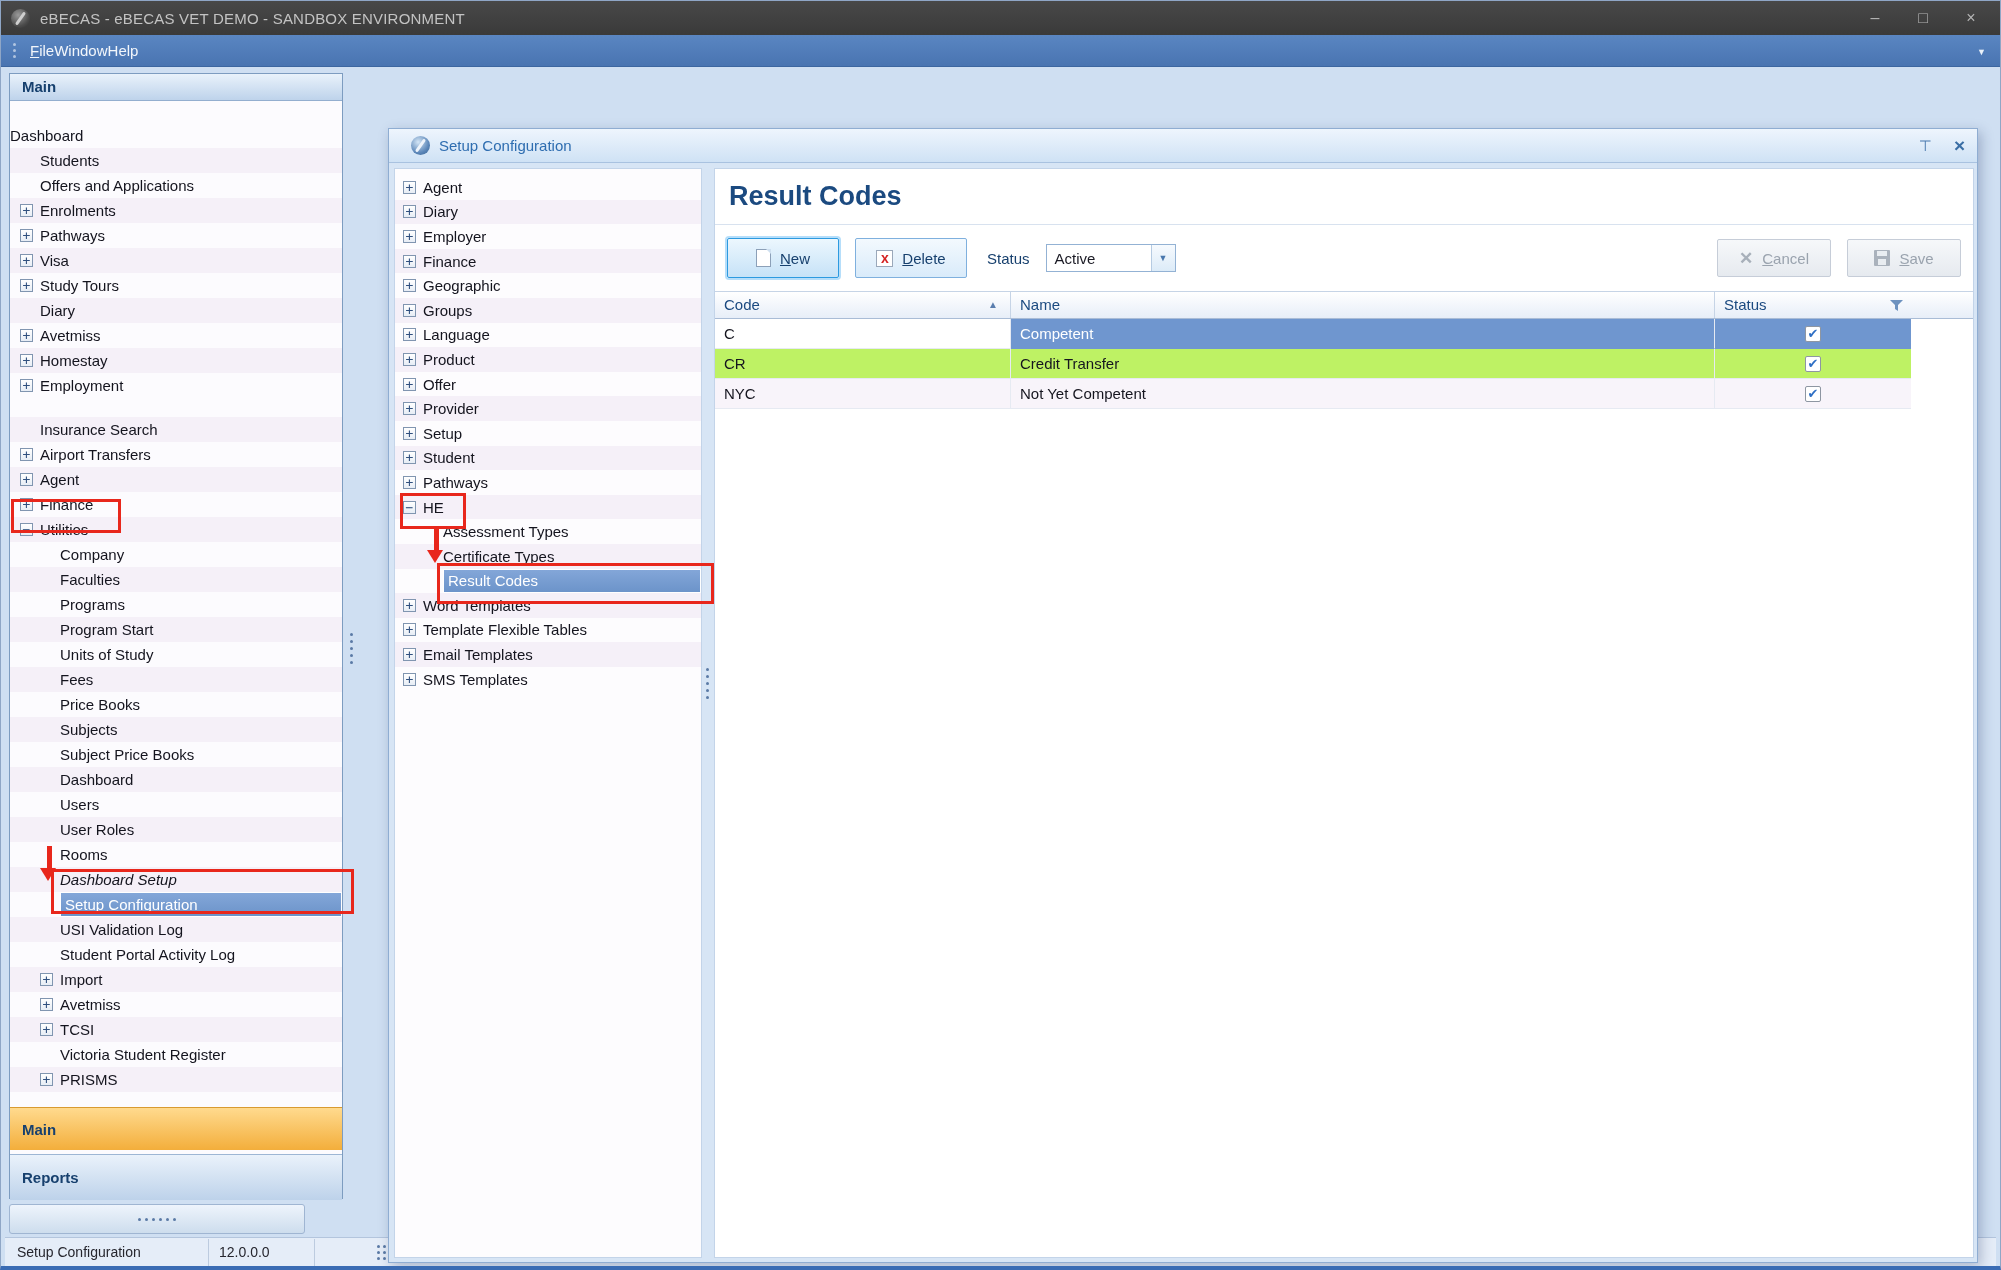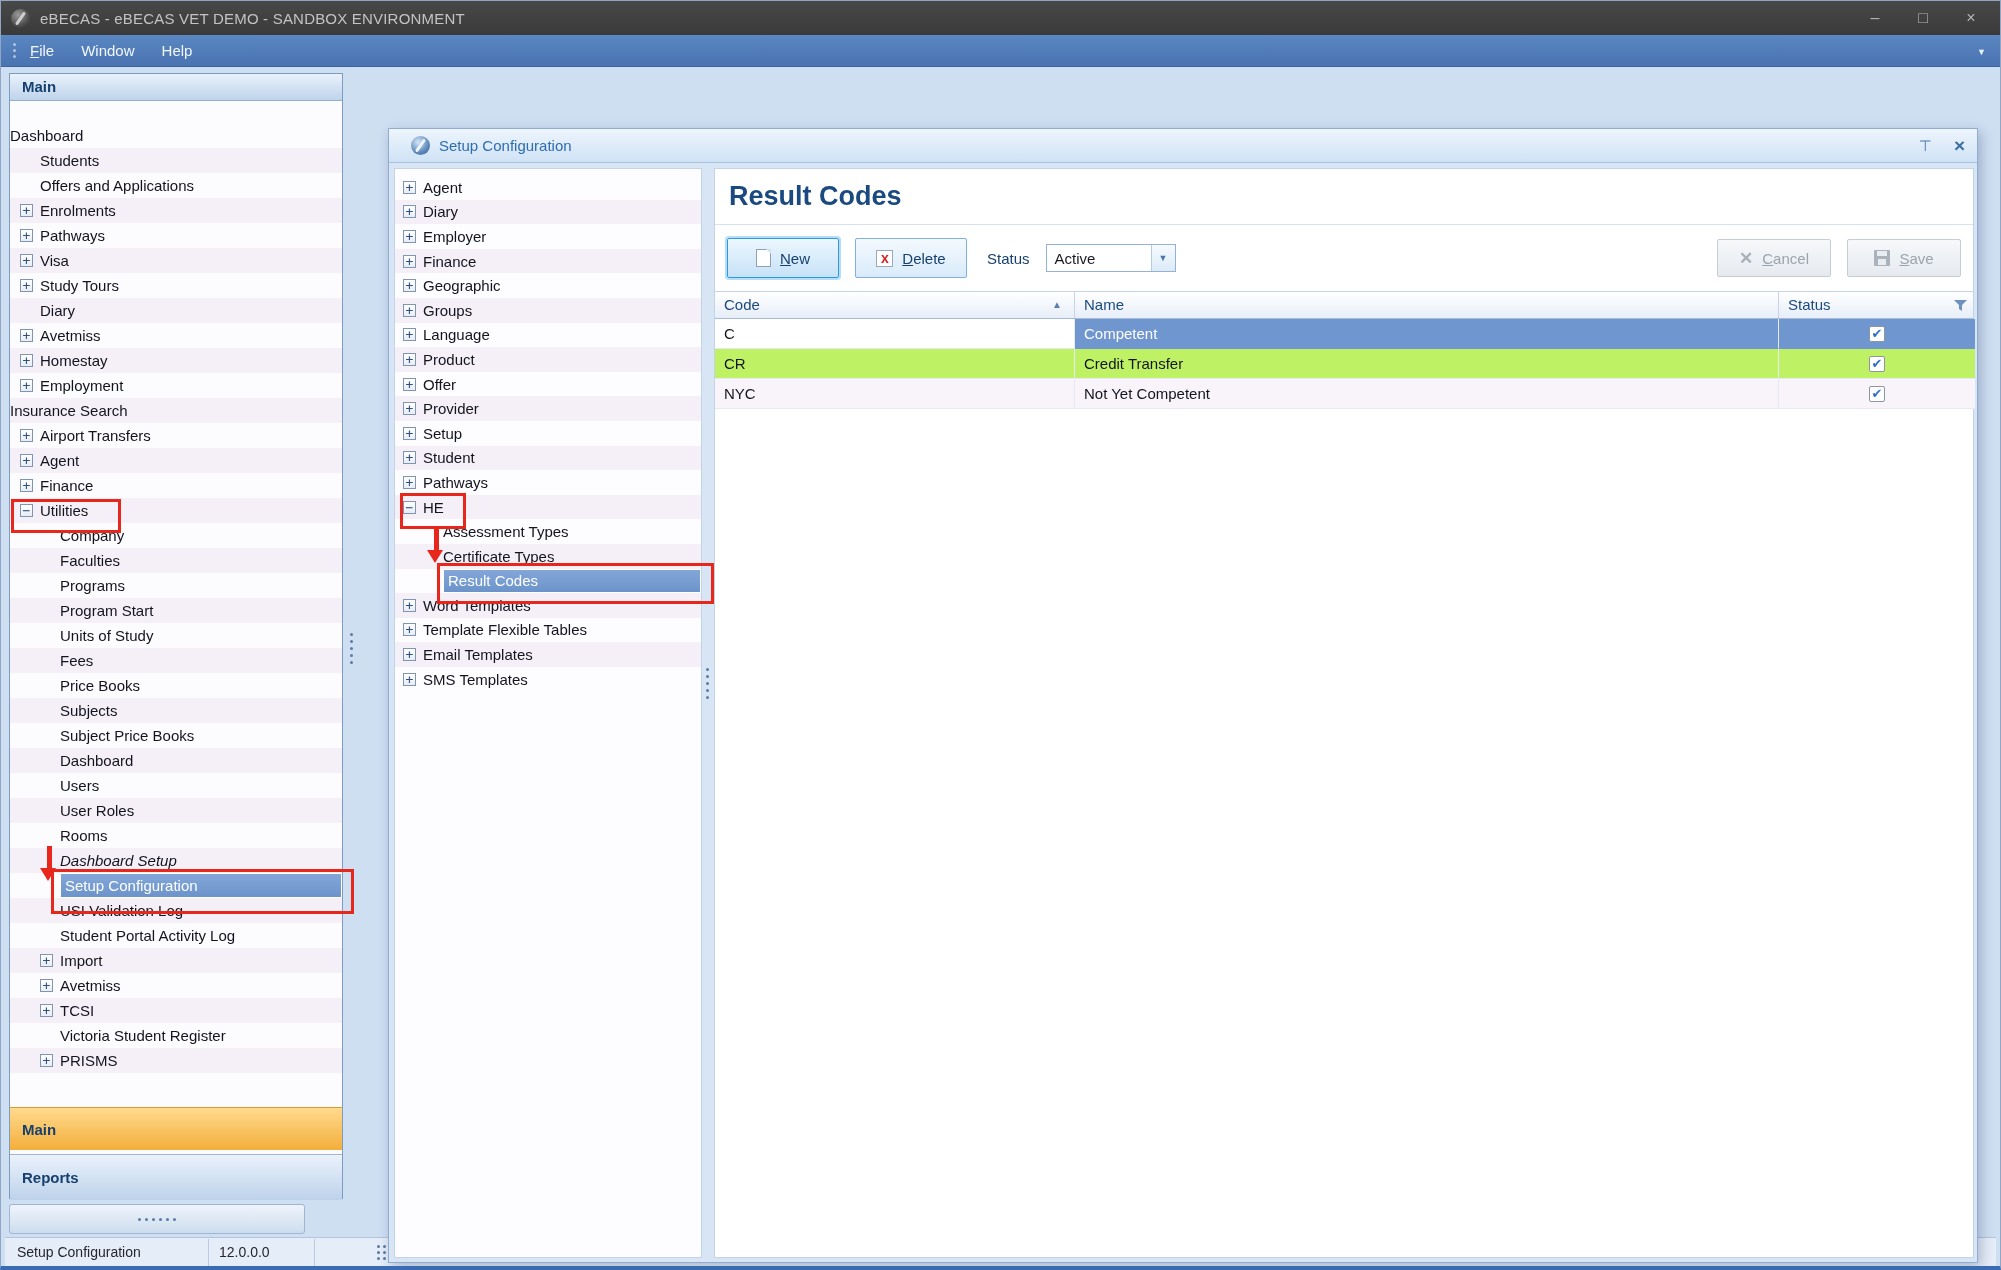--- a/index.html
+++ b/index.html
@@ -23,21 +23,21 @@
   .tb-title { margin-left:10px; font-size:15px; letter-spacing:.2px; }
   .tb-controls { margin-left:auto; display:flex; gap:30px; padding-right:20px; font-size:16px; color:#b4b4b4; }
   .tb-controls span { width:18px; text-align:center; cursor:default; }
 
   
   .menubar { position:absolute; top:34px; left:0; right:0; height:32px;
     background:linear-gradient(#5a86c2,#4974b1); border-bottom:1px solid #3c66a0;
     display:flex; align-items:center; color:#f2f6fb; font-size:15px; }
   .menu-grip { display:flex; flex-direction:column; gap:3px; margin-left:12px; margin-right:14px; }
   .menu-grip i { width:3px; height:3px; border-radius:50%; background:rgba(255,255,255,.55); }
-  #menu-items { display:flex; gap:27px; }
+  #menu-items { display:flex; }
   .menu-item { cursor:default; }
   .menubar-arrow { position:absolute; right:14px; top:12px; font-size:9px; color:#eaf1f9; }
 
   .workspace { position:absolute; top:66px; left:0; right:0; bottom:0; }
 
   
   .sidebar { position:absolute; left:8px; top:6px; width:334px; height:1126px;
     background:#fcfbfe; border:1px solid #7d9cc0; z-index:5; }
   .sidebar-header { height:27px; line-height:26px; padding-left:12px; font-size:15px; font-weight:bold;
     color:#16406e; background:linear-gradient(#e9f2fb,#bed3eb); border-bottom:1px solid #93aecf; }
@@ -128,21 +128,21 @@
   .icon-x-gray { color:#a8b0ba; font-weight:bold; font-size:17px; }
   .icon-floppy { width:16px; height:16px; background:#aab2bc; position:relative; border-radius:1px; flex:none; }
   .icon-floppy:before { content:""; position:absolute; left:3px; top:1px; width:10px; height:5px; background:#e9edf1; }
   .icon-floppy:after  { content:""; position:absolute; left:4px; bottom:1px; width:8px; height:6px; background:#e9edf1; }
 
   
   .grid-header { position:absolute; top:122px; left:0; right:0; height:28px; display:flex;
     background:linear-gradient(#ffffff,#e7eef8); border-top:1px solid #c6d4e6; border-bottom:1px solid #a9bcd6; }
   .ghcell { position:relative; font-size:15px; color:#1b4a80; line-height:26px; padding-left:9px;
     border-right:1px solid #c6d4e6; }
-  .w-code { width:360px; flex:none; }
+  .w-code { width:296px; flex:none; }
   .w-name { width:704px; flex:none; }
   .w-status { width:196px; flex:none; border-right:none; }
   .sort { position:absolute; right:12px; top:0; font-size:10px; color:#5a7eae; line-height:26px; }
   .filter-ic { position:absolute; right:8px; top:8px; }
 
   #grid-rows { position:absolute; top:150px; left:0; right:0; }
   .grow { display:flex; height:30px; }
   .grow.galt .gcell { background:#f8f4fa; }
   .gcell { font-size:15px; color:#15151f; line-height:29px; padding-left:9px;
     border-bottom:1px solid #e6eaf2; border-right:1px solid #e6eaf2; background:#bef264; }
@@ -235,21 +235,21 @@
             <span class="tlabel">Avetmiss</span>
           </div>
           <div class="trow alt" style="padding-left: 10px;">
             <span class="glyph">+</span>
             <span class="tlabel">Homestay</span>
           </div>
           <div class="trow" style="padding-left: 10px;">
             <span class="glyph">+</span>
             <span class="tlabel">Employment</span>
           </div>
-          <div class="trow alt" style="">
+          <div class="trow alt" style="padding-left: 30px; margin-top: 19px;">
             <span class="tlabel">Insurance Search</span>
           </div>
           <div class="trow" style="padding-left: 10px;">
             <span class="glyph">+</span>
             <span class="tlabel">Airport Transfers</span>
           </div>
           <div class="trow alt" style="padding-left: 10px;">
             <span class="glyph">+</span>
             <span class="tlabel">Agent</span>
           </div>

